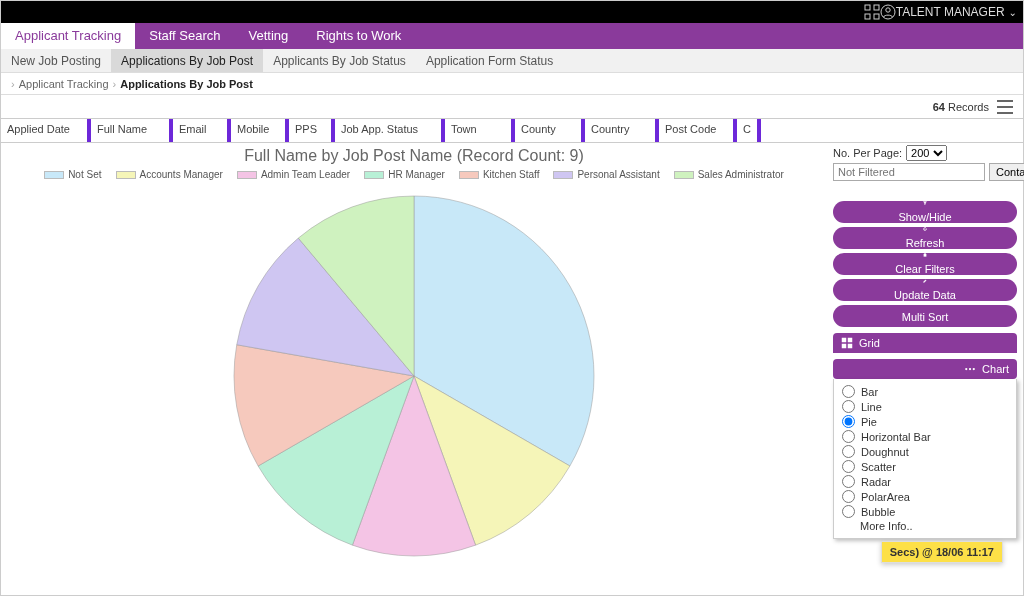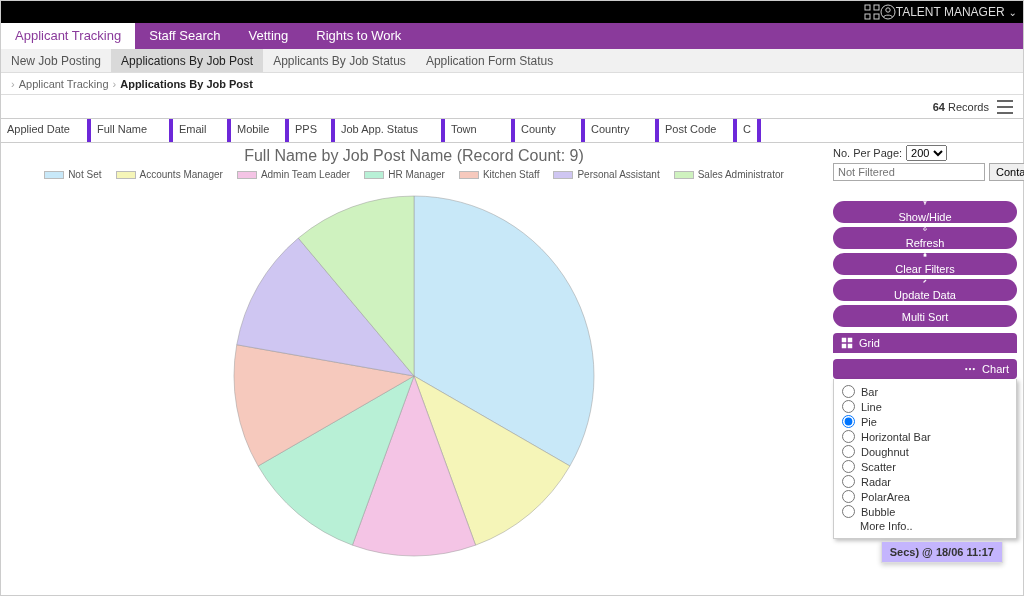--- a/index.html
+++ b/index.html
@@ -51,21 +51,21 @@
   .pbtn { background:#8a3a9b; color:#fff; border-radius:12px; height:22px; display:flex; align-items:center; padding:0 10px; font-size:11px; margin-bottom:4px; cursor:pointer; gap:6px; width:100%;flex-direction:column; }
   .pbtn svg { width:12px; height:12px; fill:#fff; stroke:#fff; }
   .pbtn .sort-check { width:12px; height:12px; background:#fff; display:inline-block; margin-left:4px; }
 
   .view-hdr { background:#8a3a9b; color:#fff; border-radius:4px 4px 0 0; height:20px; display:flex; align-items:center; padding:0 8px; font-size:11px; gap:6px; margin-top:6px; }
   .view-hdr.bordered { border-radius:4px;justify-content:flex-end; }
   .chart-types { background:#fff; border:1px solid #ccc; border-top:none; padding:4px 8px 6px; box-shadow:2px 2px 4px rgba(0,0,0,0.25); font-size:11px; }
   .chart-types label { display:flex; align-items:center; gap:6px; margin:2px 0; cursor:pointer; }
   .chart-types .moreinfo { padding-left:18px; cursor:pointer; }
 
-  .toast { position:absolute; top:398px; right:20px; background:#c4b5fd; border:1px solid #ddd; box-shadow:0 2px 5px rgba(0,0,0,.2); padding:4px 8px; font-size:11px; font-weight:600; z-index:5; }
+  .toast { position:absolute; top:398px; right:20px; background:#fde047; border:1px solid #ddd; box-shadow:0 2px 5px rgba(0,0,0,.2); padding:4px 8px; font-size:11px; font-weight:600; z-index:5; }
 </style>
 </head>
 <body>
 <div class="frame">
 
 <div class="blackbar">
   <span class="icon">
         <svg viewBox="0 0 16 16">
           <rect x="1" y="1" width="5" height="5" fill="none" stroke="#ccc" stroke-width="1"></rect>
           <rect x="10" y="1" width="5" height="5" fill="none" stroke="#ccc" stroke-width="1"></rect>

